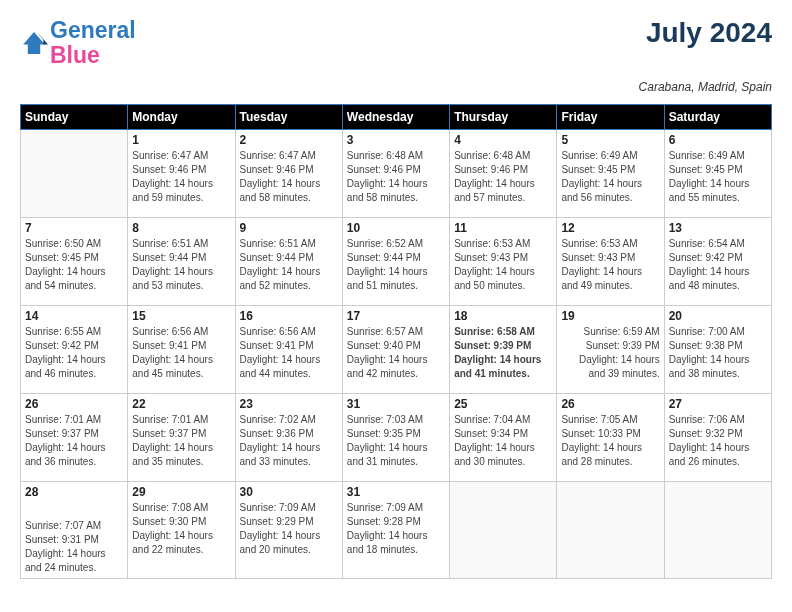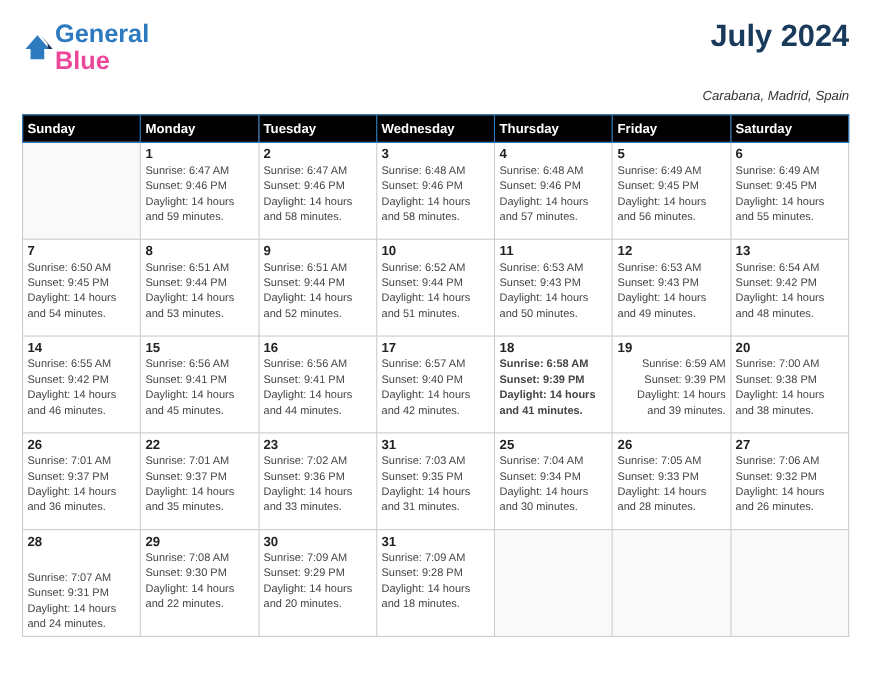--- a/index.html
+++ b/index.html
@@ -305,21 +305,21 @@
           <td>
             <div class="day-num">25</div>
             <div class="day-info" style="white-space: pre-line;">Sunrise: 7:04 AM
 Sunset: 9:34 PM
 Daylight: 14 hours
 and 30 minutes.</div>
           </td>
           <td>
             <div class="day-num">26</div>
             <div class="day-info" style="white-space: pre-line;">Sunrise: 7:05 AM
-Sunset: 9:33 PM
+Sunset: 10:33 PM
 Daylight: 14 hours
 and 28 minutes.</div>
           </td>
           <td>
             <div class="day-num">27</div>
             <div class="day-info" style="white-space: pre-line;">Sunrise: 7:06 AM
 Sunset: 9:32 PM
 Daylight: 14 hours
 and 26 minutes.</div>
           </td>

